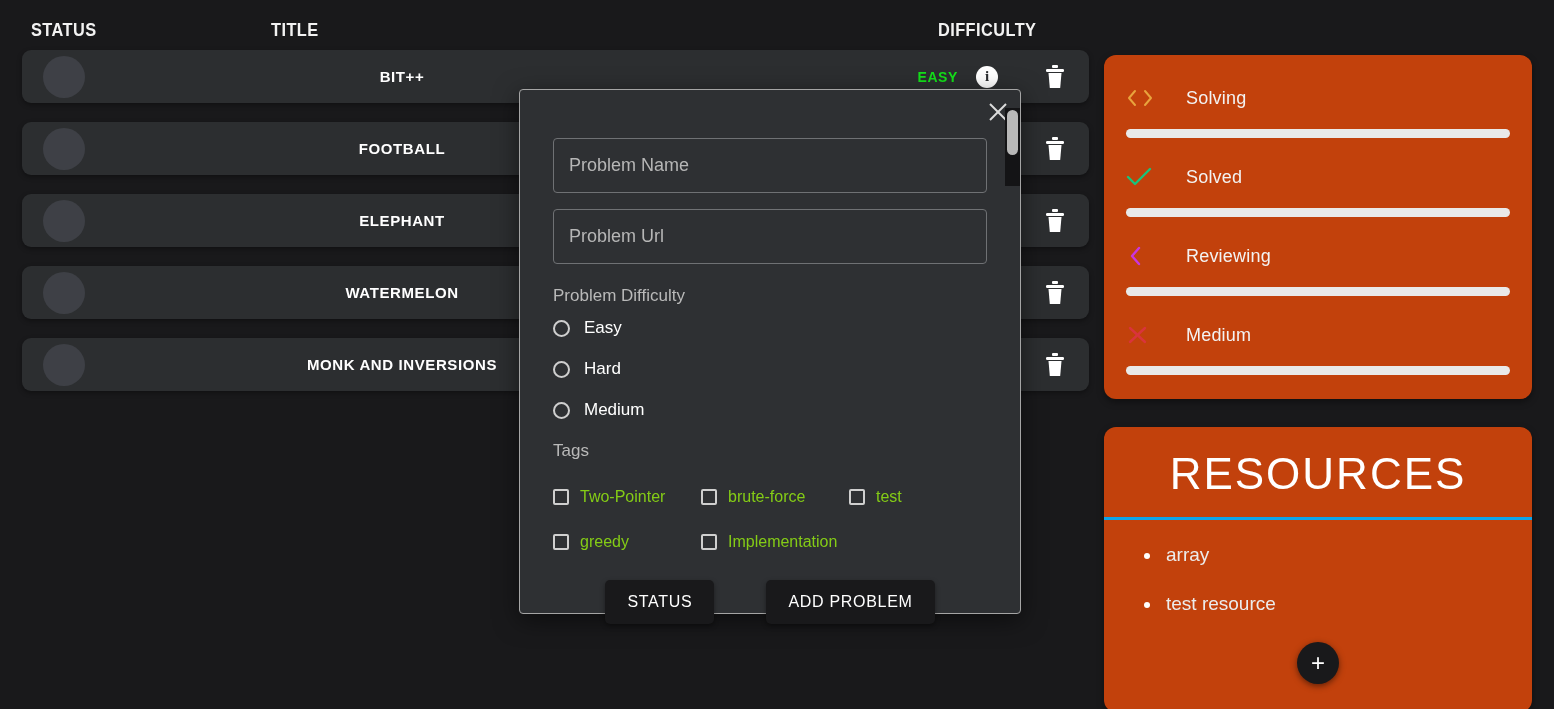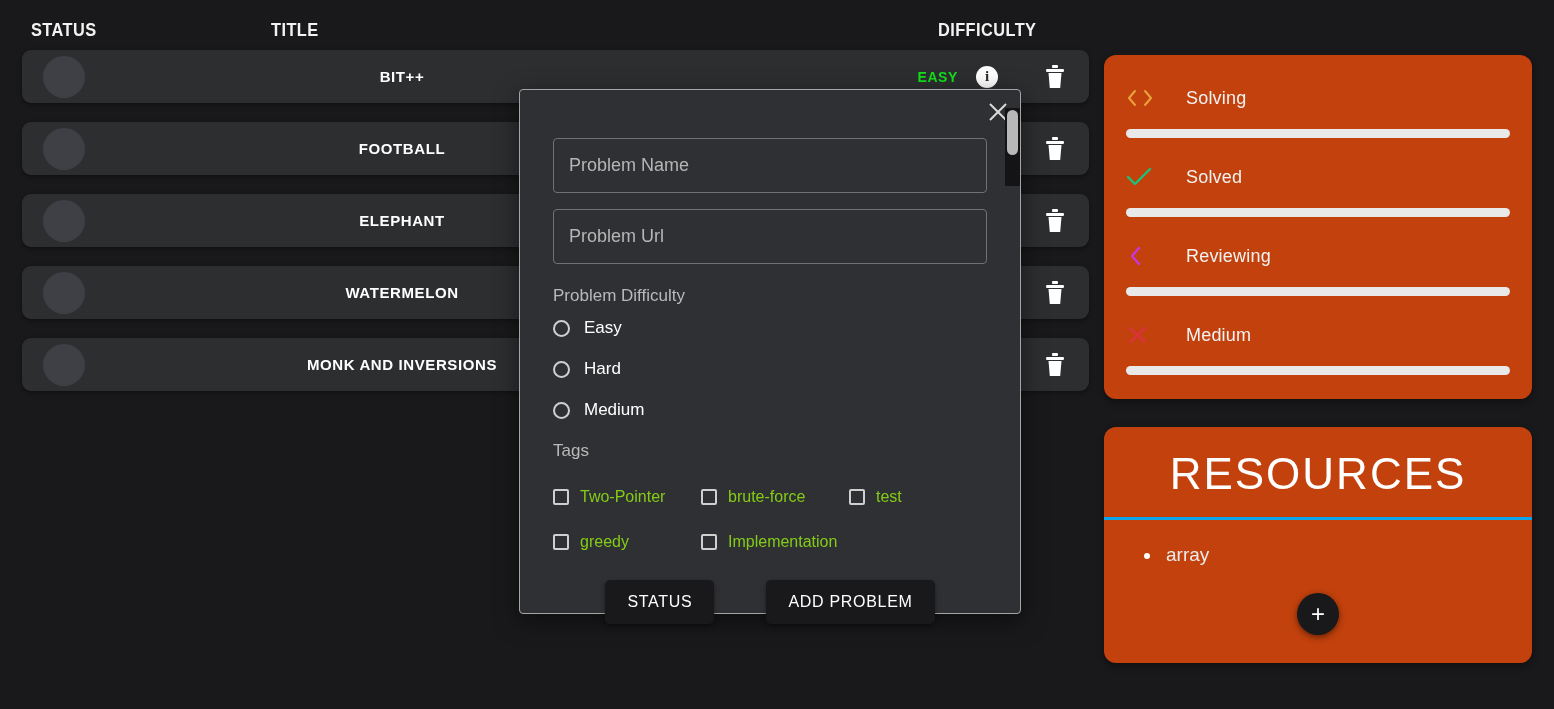--- a/index.html
+++ b/index.html
@@ -421,20 +421,21 @@
             </div>
             <div class="status-bar" style="background: rgb(233, 233, 233);"></div>
           </div>
         </div>
     </div>
 
     <div class="panel resources-panel">
       <div class="resources-title">RESOURCES</div>
       <ul class="resources-list" id="resources-list">
           <li>array</li>
+          <li>test resource</li>
         </ul>
       <div class="add-resource-btn">
         <span>+</span>
       </div>
     </div>
 
   </div>
 
   <div class="modal">
 

